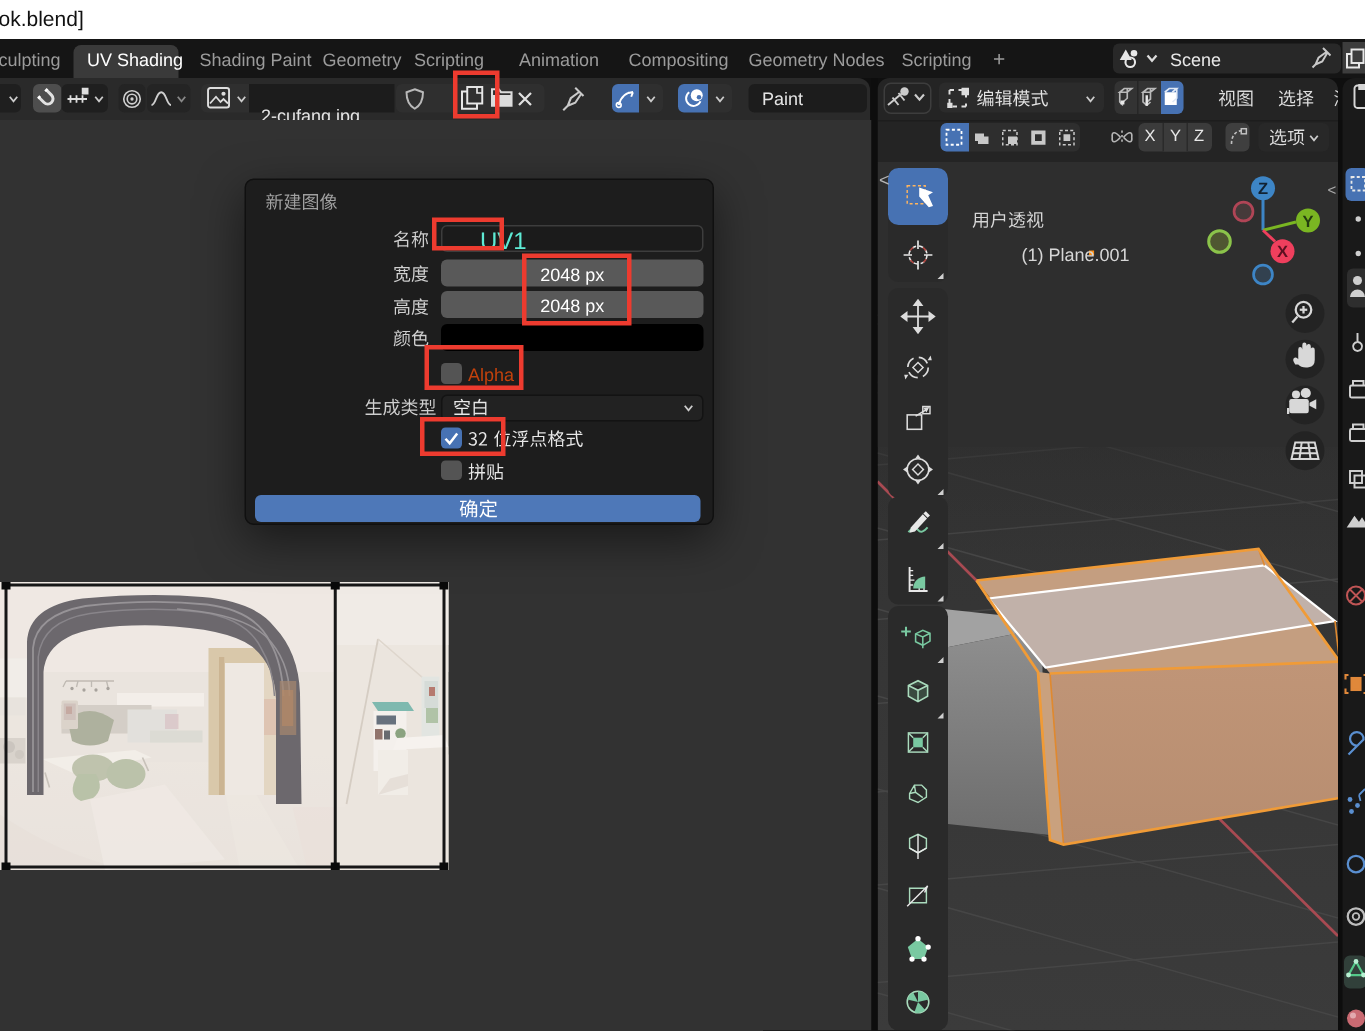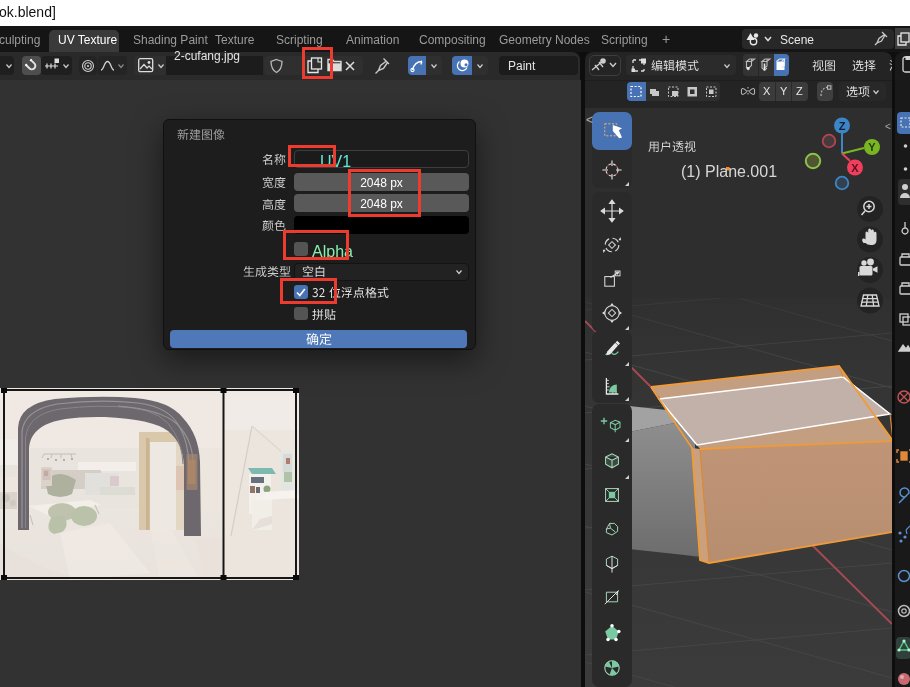--- a/index.html
+++ b/index.html
@@ -9,23 +9,23 @@
 .chev{position:absolute;width:8px;height:8px}
 </style></head><body>
 <div id="root">
 
 <div class="abs" style="left:0;top:0;width:910px;height:26px;background:#ffffff"></div>
 <div class="abs" style="left:-1px;top:4px;font-size:14px;color:#111;letter-spacing:0">ok.blend]</div>
 
 <div class="abs" style="left:0;top:26px;width:910px;height:26px;background:#151515"></div>
 <div class="tab" style="left:-1px">culpting</div>
 <div class="abs" style="left:49px;top:30px;width:70px;height:22px;background:#3a3a3a;border-radius:5px 5px 0 0"></div>
-<div class="tab" style="left:58px;color:#fff">UV Texture</div>
+<div class="tab" style="left:58px;color:#fff">UV Shading</div>
 <div class="tab" style="left:133px">Shading Paint</div>
-<div class="tab" style="left:215px">Texture</div>
+<div class="tab" style="left:215px">Geometry</div>
 <div class="tab" style="left:276px">Scripting</div>
 <div class="tab" style="left:346px">Animation</div>
 <div class="tab" style="left:419px">Compositing</div>
 <div class="tab" style="left:499px">Geometry Nodes</div>
 <div class="tab" style="left:601px">Scripting</div>
 <div class="tab" style="left:662px;font-size:14px;top:31px">+</div>
 
 <div class="abs" style="left:742px;top:29px;width:152px;height:20px;background:#282828;border-radius:4px"></div>
 <svg class="abs" style="left:745px;top:31px" width="28" height="16" viewBox="0 0 28 16">
  <path d="M5.5 2 L9.5 9 L1.5 9 Z" fill="#e8e8e8"></path>
@@ -80,21 +80,21 @@
 <div class="w" style="left:134px;top:56px;width:32px;height:19px;background:#2f2f2f;border-radius:4px 0 0 4px"></div>
 <svg class="abs" style="left:138px;top:58px" width="16" height="15" viewBox="0 0 16 15">
  <rect x="0.7" y="0.7" width="14" height="13" rx="1.5" fill="none" stroke="#ddd" stroke-width="1.3"></rect>
  <path d="M2 11 L6 6.5 L9 10 L11 8 L14 11" fill="none" stroke="#ddd" stroke-width="1.2"></path>
  <circle cx="11" cy="4.5" r="1.4" fill="#ddd"></circle>
 </svg>
 <svg class="chev" style="left:157px;top:62px" viewBox="0 0 8 8">
       <path d="M1.5 2.5 l2.5 3 2.5-3" fill="none" stroke="#ccc" stroke-width="1.2"></path>
     </svg>
 <div class="abs" style="left:166px;top:56px;width:97px;height:19px;background:#1c1c1c"></div>
-<div class="abs" style="left:174px;top:49px;font-size:12px;color:#e4e4e4">2-cufang.jpg</div>
+<div class="abs" style="left:174px;top:70px;font-size:12px;color:#e4e4e4">2-cufang.jpg</div>
 <div class="w" style="left:264px;top:56px;width:99px;height:19px;background:#2f2f2f"></div>
 <svg class="abs" style="left:269px;top:58px" width="15" height="16" viewBox="0 0 15 16">
  <path d="M7.5 1.5 L13 3.5 C13 9 11 12.5 7.5 14.5 C4 12.5 2 9 2 3.5 Z" fill="none" stroke="#b9b9b9" stroke-width="1.3"></path>
 </svg>
 <svg class="abs" style="left:306px;top:57px" width="18" height="17" viewBox="0 0 18 17">
  <rect x="5.5" y="1" width="10" height="11" fill="none" stroke="#e8e8e8" stroke-width="1.3"></rect>
  <path d="M12 1 v4 h3.5" fill="none" stroke="#e8e8e8" stroke-width="1.1"></path>
  <path d="M5.5 4 H2 V15.5 H12 V12" fill="none" stroke="#e8e8e8" stroke-width="1.3"></path>
 </svg>
 <svg class="abs" style="left:327px;top:58px" width="15" height="14" viewBox="0 0 15 14">
@@ -419,21 +419,21 @@
   <path d="M873 268.5 l4.5 -2.3 v6.6 l-4.5 -2.3 Z"></path>
   <path d="M858 272 l1.5 0 0 4 -1.5 0 Z"></path>
  </g>
  <g stroke="#d8d8d8" stroke-width="1.3" fill="none">
   <path d="M863.5 295 h13 l2.5 11 h-18 Z"></path>
   <path d="M867.8 295 l-1.5 11 M872.2 295 l1.5 11 M862.3 298.7 h15.4 M861.3 302.2 h17.4"></path>
  </g>
  <text x="885" y="130" font-size="10" fill="#aaa" font-family="Liberation Sans">&lt;</text>
 </svg>
 
-<div class="abs" style="left:681px;top:163px;font-size:16px;color:#d6d6d6">(1) Plane.001</div>
+<div class="abs" style="left:681px;top:163px;font-size:12px;color:#d6d6d6">(1) Plane.001</div>
 <svg style="position:absolute;left:648.0px;top:139.0px;overflow:visible" width="49" height="16" viewBox="0 -12 49 16">
       <path d="M1.8 -9.2V-4.9C1.8 -3.2 1.7 -1.1 0.4 0.4C0.6 0.5 0.9 0.8 1.1 1.0C2.0 0.0 2.4 -1.4 2.6 -2.7H5.6V0.9H6.5V-2.7H9.8V-0.3C9.8 -0.0 9.7 0.0 9.4 0.0C9.2 0.0 8.4 0.1 7.5 0.0C7.7 0.3 7.8 0.7 7.9 0.9C9.0 0.9 9.7 0.9 10.1 0.7C10.5 0.6 10.6 0.3 10.6 -0.3V-9.2ZM2.7 -8.4H5.6V-6.4H2.7ZM9.8 -8.4V-6.4H6.5V-8.4ZM2.7 -5.6H5.6V-3.6H2.7C2.7 -4.0 2.7 -4.5 2.7 -4.9ZM9.8 -5.6V-3.6H6.5V-5.6Z M15.0 -7.4H21.2V-5.0H15.0L15.0 -5.6ZM17.3 -9.9C17.5 -9.4 17.8 -8.7 17.9 -8.2H14.0V-5.6C14.0 -3.8 13.9 -1.3 12.4 0.5C12.6 0.6 13.0 0.9 13.2 1.0C14.4 -0.4 14.8 -2.4 14.9 -4.1H21.2V-3.3H22.1V-8.2H18.3L18.9 -8.4C18.7 -8.9 18.4 -9.6 18.2 -10.1Z M24.7 -9.2C25.4 -8.6 26.2 -7.8 26.6 -7.2L27.3 -7.7C27.0 -8.3 26.1 -9.1 25.4 -9.7ZM34.2 -9.9C32.8 -9.6 30.2 -9.4 28.1 -9.3C28.1 -9.1 28.2 -8.8 28.3 -8.6C29.2 -8.7 30.1 -8.7 31.1 -8.8V-7.9H27.8V-7.2H30.6C29.8 -6.3 28.5 -5.5 27.4 -5.2C27.6 -5.0 27.8 -4.7 27.9 -4.5C29.1 -5.0 30.3 -5.8 31.1 -6.7V-5.1H32.0V-6.8C32.8 -5.8 34.0 -5.0 35.1 -4.6C35.2 -4.8 35.4 -5.1 35.6 -5.2C34.5 -5.6 33.3 -6.3 32.5 -7.2H35.4V-7.9H32.0V-8.9C33.0 -9.0 34.0 -9.1 34.8 -9.3ZM28.7 -4.8V-4.1H30.1C29.9 -2.8 29.4 -1.9 27.7 -1.4C27.9 -1.2 28.1 -0.9 28.2 -0.7C30.1 -1.4 30.7 -2.5 30.9 -4.1H32.4C32.3 -3.7 32.2 -3.4 32.1 -3.1H34.1C34.0 -2.2 33.9 -1.8 33.8 -1.6C33.7 -1.5 33.6 -1.5 33.4 -1.5C33.2 -1.5 32.6 -1.5 32.0 -1.6C32.1 -1.4 32.2 -1.1 32.2 -0.9C32.8 -0.8 33.4 -0.8 33.7 -0.9C34.0 -0.9 34.2 -0.9 34.4 -1.1C34.7 -1.4 34.8 -2.0 35.0 -3.4C35.0 -3.5 35.0 -3.7 35.0 -3.7H33.1L33.3 -4.8ZM27.0 -5.5H24.7V-4.6H26.1V-1.0C25.6 -0.8 25.1 -0.3 24.5 0.2L25.1 1.0C25.8 0.2 26.5 -0.4 26.9 -0.4C27.2 -0.4 27.6 -0.1 28.0 0.2C28.8 0.7 29.8 0.8 31.2 0.8C32.4 0.8 34.4 0.8 35.3 0.7C35.4 0.4 35.5 -0.0 35.6 -0.2C34.4 -0.1 32.6 -0.0 31.2 -0.0C29.9 -0.0 28.9 -0.1 28.2 -0.6C27.6 -0.9 27.3 -1.2 27.0 -1.2Z M41.4 -9.5V-3.1H42.3V-8.7H46.0V-3.1H46.9V-9.5ZM37.8 -9.6C38.3 -9.2 38.7 -8.5 39.0 -8.1L39.7 -8.6C39.5 -9.0 39.0 -9.6 38.5 -10.1ZM43.6 -7.8V-5.4C43.6 -3.6 43.3 -1.3 40.2 0.3C40.4 0.4 40.7 0.8 40.8 1.0C42.6 0.0 43.6 -1.3 44.1 -2.6V-0.2C44.1 0.6 44.4 0.8 45.2 0.8H46.3C47.3 0.8 47.5 0.3 47.6 -1.6C47.4 -1.7 47.1 -1.8 46.8 -2.0C46.8 -0.2 46.7 0.1 46.3 0.1H45.3C45.0 0.1 44.9 0.0 44.9 -0.3V-3.3H44.3C44.5 -4.0 44.5 -4.8 44.5 -5.4V-7.8ZM36.8 -8.0V-7.2H39.7C39.0 -5.7 37.7 -4.2 36.5 -3.3C36.6 -3.2 36.8 -2.7 36.9 -2.4C37.4 -2.8 37.8 -3.2 38.3 -3.7V0.9H39.1V-4.2C39.6 -3.7 40.1 -3.0 40.3 -2.6L40.9 -3.3C40.7 -3.6 39.8 -4.6 39.4 -5.1C39.9 -5.9 40.4 -6.8 40.8 -7.7L40.3 -8.1L40.1 -8.0Z" fill="#d6d6d6"></path>
     </svg>
 
 <div id="vtools"></div>
 <svg class="abs" style="left:590px;top:110px" width="44" height="577" viewBox="0 0 44 577">
  <g fill="#2a2a2a">
   <rect x="2" y="2" width="40" height="76" rx="7"></rect>
   <rect x="2" y="82" width="40" height="140" rx="7"></rect>
   <rect x="2" y="221" width="40" height="72" rx="7"></rect>
@@ -611,21 +611,21 @@
     </svg>
 <div class="abs" style="left:294px;top:194px;width:175px;height:18px;background:#595959;border-radius:4px"></div>
 <div class="abs" style="left:294px;top:197px;width:175px;height:12px;font-size:12px;color:#ffffff;text-align:center">2048 px</div>
 
 <svg style="position:absolute;left:262.0px;top:218.0px;overflow:visible" width="25" height="16" viewBox="0 -12 25 16">
       <path d="M8.4 -6.1C8.4 -1.8 8.2 -0.4 5.2 0.4C5.3 0.5 5.5 0.8 5.6 1.0C8.8 0.1 9.1 -1.5 9.1 -6.1ZM4.8 -5.5C4.1 -4.9 2.9 -4.4 1.9 -4.1C2.1 -3.9 2.3 -3.6 2.5 -3.5C3.5 -3.8 4.8 -4.5 5.5 -5.2ZM5.2 -2.2C4.5 -1.2 3.0 -0.4 1.6 0.0C1.8 0.2 2.0 0.5 2.1 0.7C3.7 0.1 5.1 -0.8 6.0 -1.9ZM8.9 -0.9C9.7 -0.4 10.6 0.4 11.0 1.0L11.5 0.4C11.1 -0.1 10.1 -0.9 9.4 -1.4ZM6.4 -7.3V-1.6H7.2V-6.6H10.2V-1.7H11.0V-7.3H8.7C8.9 -7.7 9.0 -8.2 9.2 -8.6H11.4V-9.3H6.2V-8.6H8.4C8.3 -8.2 8.1 -7.7 8.0 -7.3ZM2.7 -9.9C2.9 -9.6 3.0 -9.2 3.2 -8.9H0.8V-8.1H6.0V-8.9H4.0C3.9 -9.2 3.7 -9.7 3.5 -10.1ZM5.0 -3.9C4.3 -3.2 3.0 -2.5 1.8 -2.1C1.9 -2.7 1.9 -3.3 1.9 -3.9V-5.7H5.9V-6.4H4.7C4.9 -6.8 5.2 -7.4 5.4 -7.8L4.7 -8.0C4.5 -7.6 4.2 -6.9 3.9 -6.4H2.3L3.0 -6.6C2.9 -7.0 2.6 -7.6 2.3 -8.1L1.6 -7.8C1.9 -7.4 2.1 -6.8 2.2 -6.4H1.1V-3.9C1.1 -2.6 1.0 -0.8 0.4 0.5C0.6 0.6 0.9 0.8 1.1 1.0C1.5 0.1 1.7 -1.0 1.8 -2.0C2.0 -1.9 2.2 -1.6 2.3 -1.4C3.6 -1.9 4.9 -2.7 5.7 -3.6Z M17.7 -5.9V-3.8H14.9V-5.9ZM18.6 -5.9H21.4V-3.8H18.6ZM19.2 -8.2C18.8 -7.7 18.4 -7.2 17.9 -6.8H14.7C15.2 -7.2 15.6 -7.7 16.0 -8.2ZM16.2 -10.1C15.4 -8.5 13.9 -7.0 12.5 -6.1C12.6 -5.9 12.9 -5.5 13.0 -5.3C13.3 -5.5 13.7 -5.8 14.0 -6.1V-1.0C14.0 0.4 14.6 0.8 16.5 0.8C17.0 0.8 20.7 0.8 21.2 0.8C23.0 0.8 23.3 0.2 23.6 -1.7C23.3 -1.7 22.9 -1.8 22.7 -2.0C22.5 -0.4 22.4 -0.1 21.2 -0.1C20.4 -0.1 17.1 -0.1 16.5 -0.1C15.2 -0.1 14.9 -0.2 14.9 -1.0V-3.0H21.4V-2.4H22.3V-6.8H19.0C19.6 -7.3 20.1 -8.0 20.5 -8.7L20.0 -9.1L19.8 -9.0H16.6C16.8 -9.3 16.9 -9.6 17.1 -9.8Z" fill="#cfcfcf"></path>
     </svg>
 <div class="abs" style="left:294px;top:215.5px;width:175px;height:18px;background:#000;border-radius:4px"></div>
 
 <div class="abs" style="left:294px;top:242px;width:13.5px;height:13.5px;background:#545454;border-radius:3px"></div>
-<div class="abs" style="left:312px;top:243px;font-size:16px;color:#86efac">Alpha</div>
+<div class="abs" style="left:312px;top:243px;font-size:12px;color:#c2410c">Alpha</div>
 
 <svg style="position:absolute;left:243.0px;top:264.0px;overflow:visible" width="49" height="16" viewBox="0 -12 49 16">
       <path d="M2.9 -9.9C2.4 -8.2 1.6 -6.5 0.6 -5.4C0.9 -5.3 1.3 -5.1 1.5 -4.9C1.9 -5.4 2.3 -6.1 2.7 -6.9H5.6V-4.2H2.0V-3.4H5.6V-0.3H0.7V0.6H11.4V-0.3H6.5V-3.4H10.4V-4.2H6.5V-6.9H10.8V-7.8H6.5V-10.1H5.6V-7.8H3.1C3.4 -8.4 3.6 -9.0 3.8 -9.7Z M18.5 -10.1C18.5 -9.4 18.6 -8.7 18.6 -8.0H13.5V-4.7C13.5 -3.1 13.4 -1.0 12.4 0.4C12.6 0.6 13.0 0.9 13.2 1.0C14.3 -0.5 14.5 -3.0 14.5 -4.7V-4.7H16.7C16.6 -2.7 16.6 -1.9 16.4 -1.7C16.3 -1.6 16.2 -1.6 16.0 -1.6C15.8 -1.6 15.3 -1.6 14.7 -1.7C14.9 -1.4 15.0 -1.1 15.0 -0.8C15.6 -0.8 16.1 -0.8 16.5 -0.8C16.8 -0.8 17.0 -0.9 17.2 -1.2C17.4 -1.5 17.5 -2.5 17.5 -5.2C17.5 -5.3 17.6 -5.6 17.6 -5.6H14.5V-7.2H18.6C18.8 -5.2 19.1 -3.4 19.5 -2.1C18.7 -1.2 17.8 -0.4 16.8 0.2C16.9 0.3 17.3 0.7 17.4 0.9C18.3 0.3 19.2 -0.3 19.9 -1.1C20.4 0.1 21.2 0.9 22.1 0.9C23.0 0.9 23.4 0.3 23.5 -1.8C23.3 -1.9 22.9 -2.1 22.7 -2.3C22.7 -0.7 22.5 -0.0 22.2 -0.0C21.6 -0.0 21.0 -0.7 20.6 -1.9C21.5 -3.1 22.2 -4.4 22.7 -6.0L21.8 -6.2C21.4 -5.0 20.9 -3.9 20.2 -3.0C19.9 -4.1 19.7 -5.6 19.6 -7.2H23.4V-8.0H19.5C19.5 -8.7 19.5 -9.4 19.5 -10.1ZM20.1 -9.5C20.8 -9.1 21.7 -8.5 22.2 -8.0L22.8 -8.7C22.3 -9.1 21.3 -9.7 20.6 -10.0Z M33.0 -9.9C32.7 -9.4 32.1 -8.6 31.7 -8.2L32.5 -7.9C32.9 -8.3 33.4 -9.0 33.9 -9.6ZM26.2 -9.5C26.7 -9.0 27.2 -8.3 27.4 -7.8L28.2 -8.2C28.0 -8.7 27.4 -9.3 26.9 -9.8ZM29.5 -10.1V-7.7H24.9V-6.9H28.8C27.8 -5.9 26.2 -5.1 24.6 -4.7C24.8 -4.5 25.1 -4.2 25.2 -3.9C26.8 -4.4 28.5 -5.4 29.5 -6.6V-4.5H30.4V-6.3C31.9 -5.6 33.7 -4.6 34.7 -4.0L35.1 -4.7C34.2 -5.3 32.5 -6.2 31.0 -6.9H35.2V-7.7H30.4V-10.1ZM29.6 -4.3C29.5 -3.8 29.4 -3.4 29.3 -3.0H24.8V-2.1H29.0C28.4 -1.0 27.2 -0.3 24.6 0.1C24.7 0.3 24.9 0.7 25.0 1.0C28.0 0.4 29.3 -0.6 30.0 -2.1C30.9 -0.4 32.6 0.6 35.0 1.0C35.1 0.7 35.4 0.3 35.6 0.1C33.4 -0.1 31.8 -0.9 30.9 -2.1H35.2V-3.0H30.3C30.4 -3.4 30.4 -3.8 30.5 -4.3Z M43.6 -9.4V-5.4H44.4V-9.4ZM45.9 -10.0V-4.6C45.9 -4.5 45.8 -4.4 45.6 -4.4C45.4 -4.4 44.8 -4.4 44.2 -4.4C44.3 -4.2 44.4 -3.9 44.5 -3.6C45.3 -3.6 45.9 -3.6 46.3 -3.8C46.6 -3.9 46.7 -4.1 46.7 -4.6V-10.0ZM40.7 -8.8V-7.1H39.2V-7.2V-8.8ZM36.8 -7.1V-6.3H38.3C38.1 -5.5 37.7 -4.7 36.7 -4.1C36.9 -4.0 37.2 -3.6 37.3 -3.5C38.5 -4.2 39.0 -5.3 39.1 -6.3H40.7V-3.8H41.5V-6.3H42.9V-7.1H41.5V-8.8H42.6V-9.6H37.2V-8.8H38.3V-7.2V-7.1ZM41.6 -4.0V-2.7H37.8V-1.8H41.6V-0.3H36.6V0.5H47.4V-0.3H42.5V-1.8H46.2V-2.7H42.5V-4.0Z" fill="#cfcfcf"></path>
     </svg>
 <div class="abs" style="left:294px;top:263px;width:175px;height:18px;background:#222222;border:1px solid #131313;border-radius:4px"></div>
 <svg style="position:absolute;left:302.0px;top:264.0px;overflow:visible" width="25" height="16" viewBox="0 -12 25 16">
       <path d="M6.8 -6.4C8.0 -5.8 9.6 -4.9 10.4 -4.3L11.0 -5.0C10.2 -5.5 8.5 -6.4 7.3 -7.0ZM4.6 -7.1C3.7 -6.3 2.4 -5.5 1.0 -5.0L1.5 -4.2C3.0 -4.8 4.3 -5.7 5.2 -6.5ZM0.9 -0.3V0.6H11.1V-0.3H6.5V-3.3H9.9V-4.1H2.2V-3.3H5.5V-0.3ZM5.1 -9.9C5.3 -9.5 5.5 -9.0 5.7 -8.6H0.9V-5.9H1.8V-7.8H10.2V-6.2H11.1V-8.6H6.8C6.6 -9.1 6.3 -9.7 6.0 -10.2Z M17.4 -10.1C17.2 -9.6 16.9 -8.8 16.7 -8.2H13.7V1.0H14.6V0.1H21.4V0.9H22.3V-8.2H17.7C17.9 -8.7 18.2 -9.3 18.5 -9.9ZM14.6 -0.8V-3.6H21.4V-0.8ZM14.6 -4.5V-7.2H21.4V-4.5Z" fill="#e8e8e8"></path>
     </svg>
 <svg class="chev" style="left:455px;top:268px" viewBox="0 0 8 8">
       <path d="M1.5 2.5 l2.5 3 2.5-3" fill="none" stroke="#ccc" stroke-width="1.2"></path>

